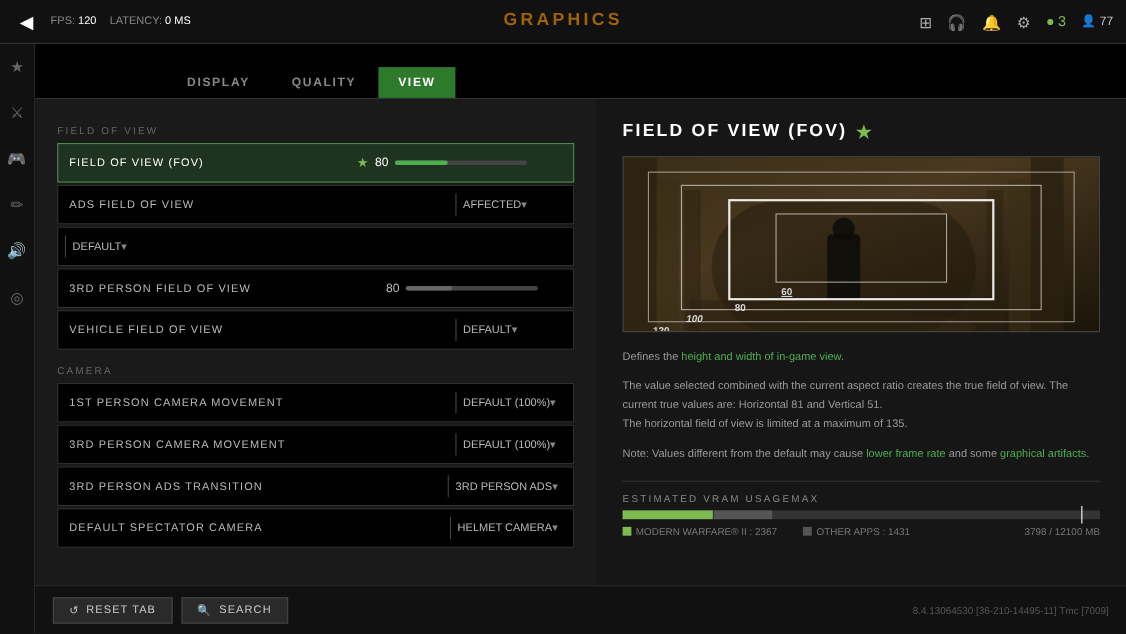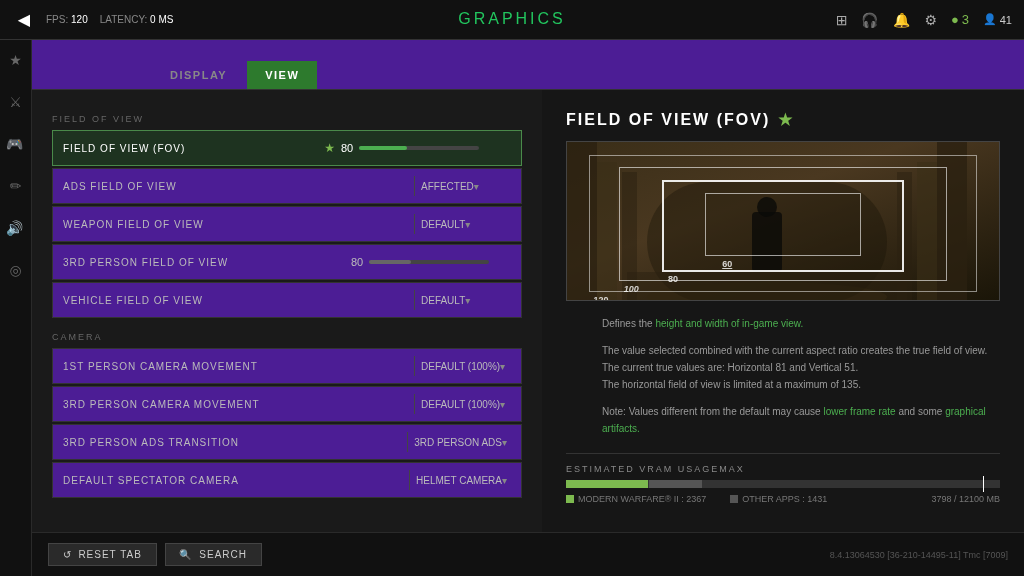--- a/index.html
+++ b/index.html
@@ -29,23 +29,23 @@
       gap: 10px;
     }
     .top-bar-stats {
       font-size: 10px;
       color: #888;
       display: flex;
       gap: 12px;
     }
     .top-bar-title {
       font-size: 16px;
-      font-weight: normal;
+      font-weight: bold;
       letter-spacing: 3px;
-      color: #22c55e;
+      color: #a16207;
       position: absolute;
       left: 50%;
       transform: translateX(-50%);
       top: 10px;
     }
     .top-bar-right {
       display: flex;
       align-items: center;
       gap: 14px;
     }
@@ -102,21 +102,21 @@
       left: 32px;
       width: 992px;
       height: 536px;
       display: flex;
       flex-direction: column;
     }
 
     
     .tabs-bar {
       height: 50px;
-      background: #4c1d95;
+      background: #000000;
       display: flex;
       align-items: flex-end;
       padding-left: 120px;
       gap: 2px;
       border-bottom: 1px solid #333;
     }
     .tab {
       padding: 8px 18px;
       font-size: 11px;
       letter-spacing: 1.5px;
@@ -156,21 +156,21 @@
       letter-spacing: 2px;
       color: #666;
       margin-bottom: 6px;
       margin-top: 8px;
     }
 
     .setting-row {
       display: flex;
       align-items: center;
       height: 36px;
-      background: #4c1d95;
+      background: #000000;
       margin-bottom: 2px;
       border: 1px solid #333;
       cursor: pointer;
       position: relative;
     }
     .setting-row.active-row {
       background: #1e3320;
       border: 1px solid #4a8a4a;
     }
     .setting-row-label {
@@ -313,21 +313,20 @@
       color: rgba(255,255,255,0.8);
       font-size: 9px;
       font-weight: bold;
     }
 
     .detail-text {
       font-size: 10px;
       line-height: 1.7;
       color: #999;
       margin-bottom: 10px;
-      margin-left: 36px;
     }
     .detail-text a, .highlight-green {
       color: #4caf50;
     }
 
     
     .vram-section {
       margin-top: 16px;
       border-top: 1px solid #333;
       padding-top: 10px;
@@ -435,37 +434,38 @@
       <span><span>LATENCY:</span> <span style="color:#fff;">0 MS</span></span>
     </div>
   </div>
   <div class="top-bar-title">GRAPHICS</div>
   <div class="top-bar-right">
     <span class="top-bar-icon">⊞</span>
     <span class="top-bar-icon">🎧</span>
     <span class="top-bar-icon">🔔</span>
     <span class="top-bar-icon">⚙</span>
     <span class="top-bar-badge badge-green">● <span>3</span></span>
-    <span class="top-bar-badge">👤 <span>41</span></span>
+    <span class="top-bar-badge">👤 <span>77</span></span>
   </div>
 </div>
 
 <div class="left-sidebar">
   <span class="sidebar-icon">★</span>
   <span class="sidebar-icon">⚔</span>
   <span class="sidebar-icon active">🎮</span>
   <span class="sidebar-icon">✏</span>
   <span class="sidebar-icon">🔊</span>
   <span class="sidebar-icon">◎</span>
 </div>
 
 <div class="main-content">
 
   <div class="tabs-bar">
     <button class="tab">DISPLAY</button>
+    <button class="tab">QUALITY</button>
     <button class="tab active">VIEW</button>
   </div>
 
   <div class="content-area">
 
     <div class="settings-panel">
 
       <div class="section-label">FIELD OF VIEW</div>
 
       <div class="setting-row active-row">
@@ -482,21 +482,20 @@
       <div class="setting-row">
         <span class="setting-row-label">ADS FIELD OF VIEW</span>
         <div class="divider-line"></div>
         <div class="setting-row-value">
           <span>AFFECTED</span>
           <span class="chevron-down">▾</span>
         </div>
       </div>
 
       <div class="setting-row">
-        <span class="setting-row-label">WEAPON FIELD OF VIEW</span>
         <div class="divider-line"></div>
         <div class="setting-row-value">
           <span>DEFAULT</span>
           <span class="chevron-down">▾</span>
         </div>
       </div>
 
       <div class="setting-row">
         <span class="setting-row-label">3RD PERSON FIELD OF VIEW</span>
         <div class="setting-row-value with-slider" style="padding-left:10px;">
@@ -603,21 +602,21 @@
         <div class="fov-rect-120">
           <span class="fov-label" style="bottom:-14px;left:4px;">120</span>
         </div>
         <div class="fov-rect-100">
           <span class="fov-label" style="bottom:-14px;left:4px;">100</span>
         </div>
         <div class="fov-rect-80">
           <span class="fov-label" style="bottom:-14px;left:4px;">80</span>
         </div>
         <div class="fov-rect-60">
-          <span class="fov-label" style="bottom:-14px;left:16px;text-decoration:underline;">60</span>
+          <span class="fov-label" style="bottom:-14px;left:4px;text-decoration:underline;">60</span>
         </div>
       </div>
 
       <p class="detail-text">
         Defines the <span class="highlight-green">height and width of in-game view.</span>
       </p>
       <p class="detail-text">
         The value selected combined with the current aspect ratio creates the true field of view. The current true values are: Horizontal 81 and Vertical 51.<br>The horizontal field of view is limited at a maximum of 135.
       </p>
       <p class="detail-text">

